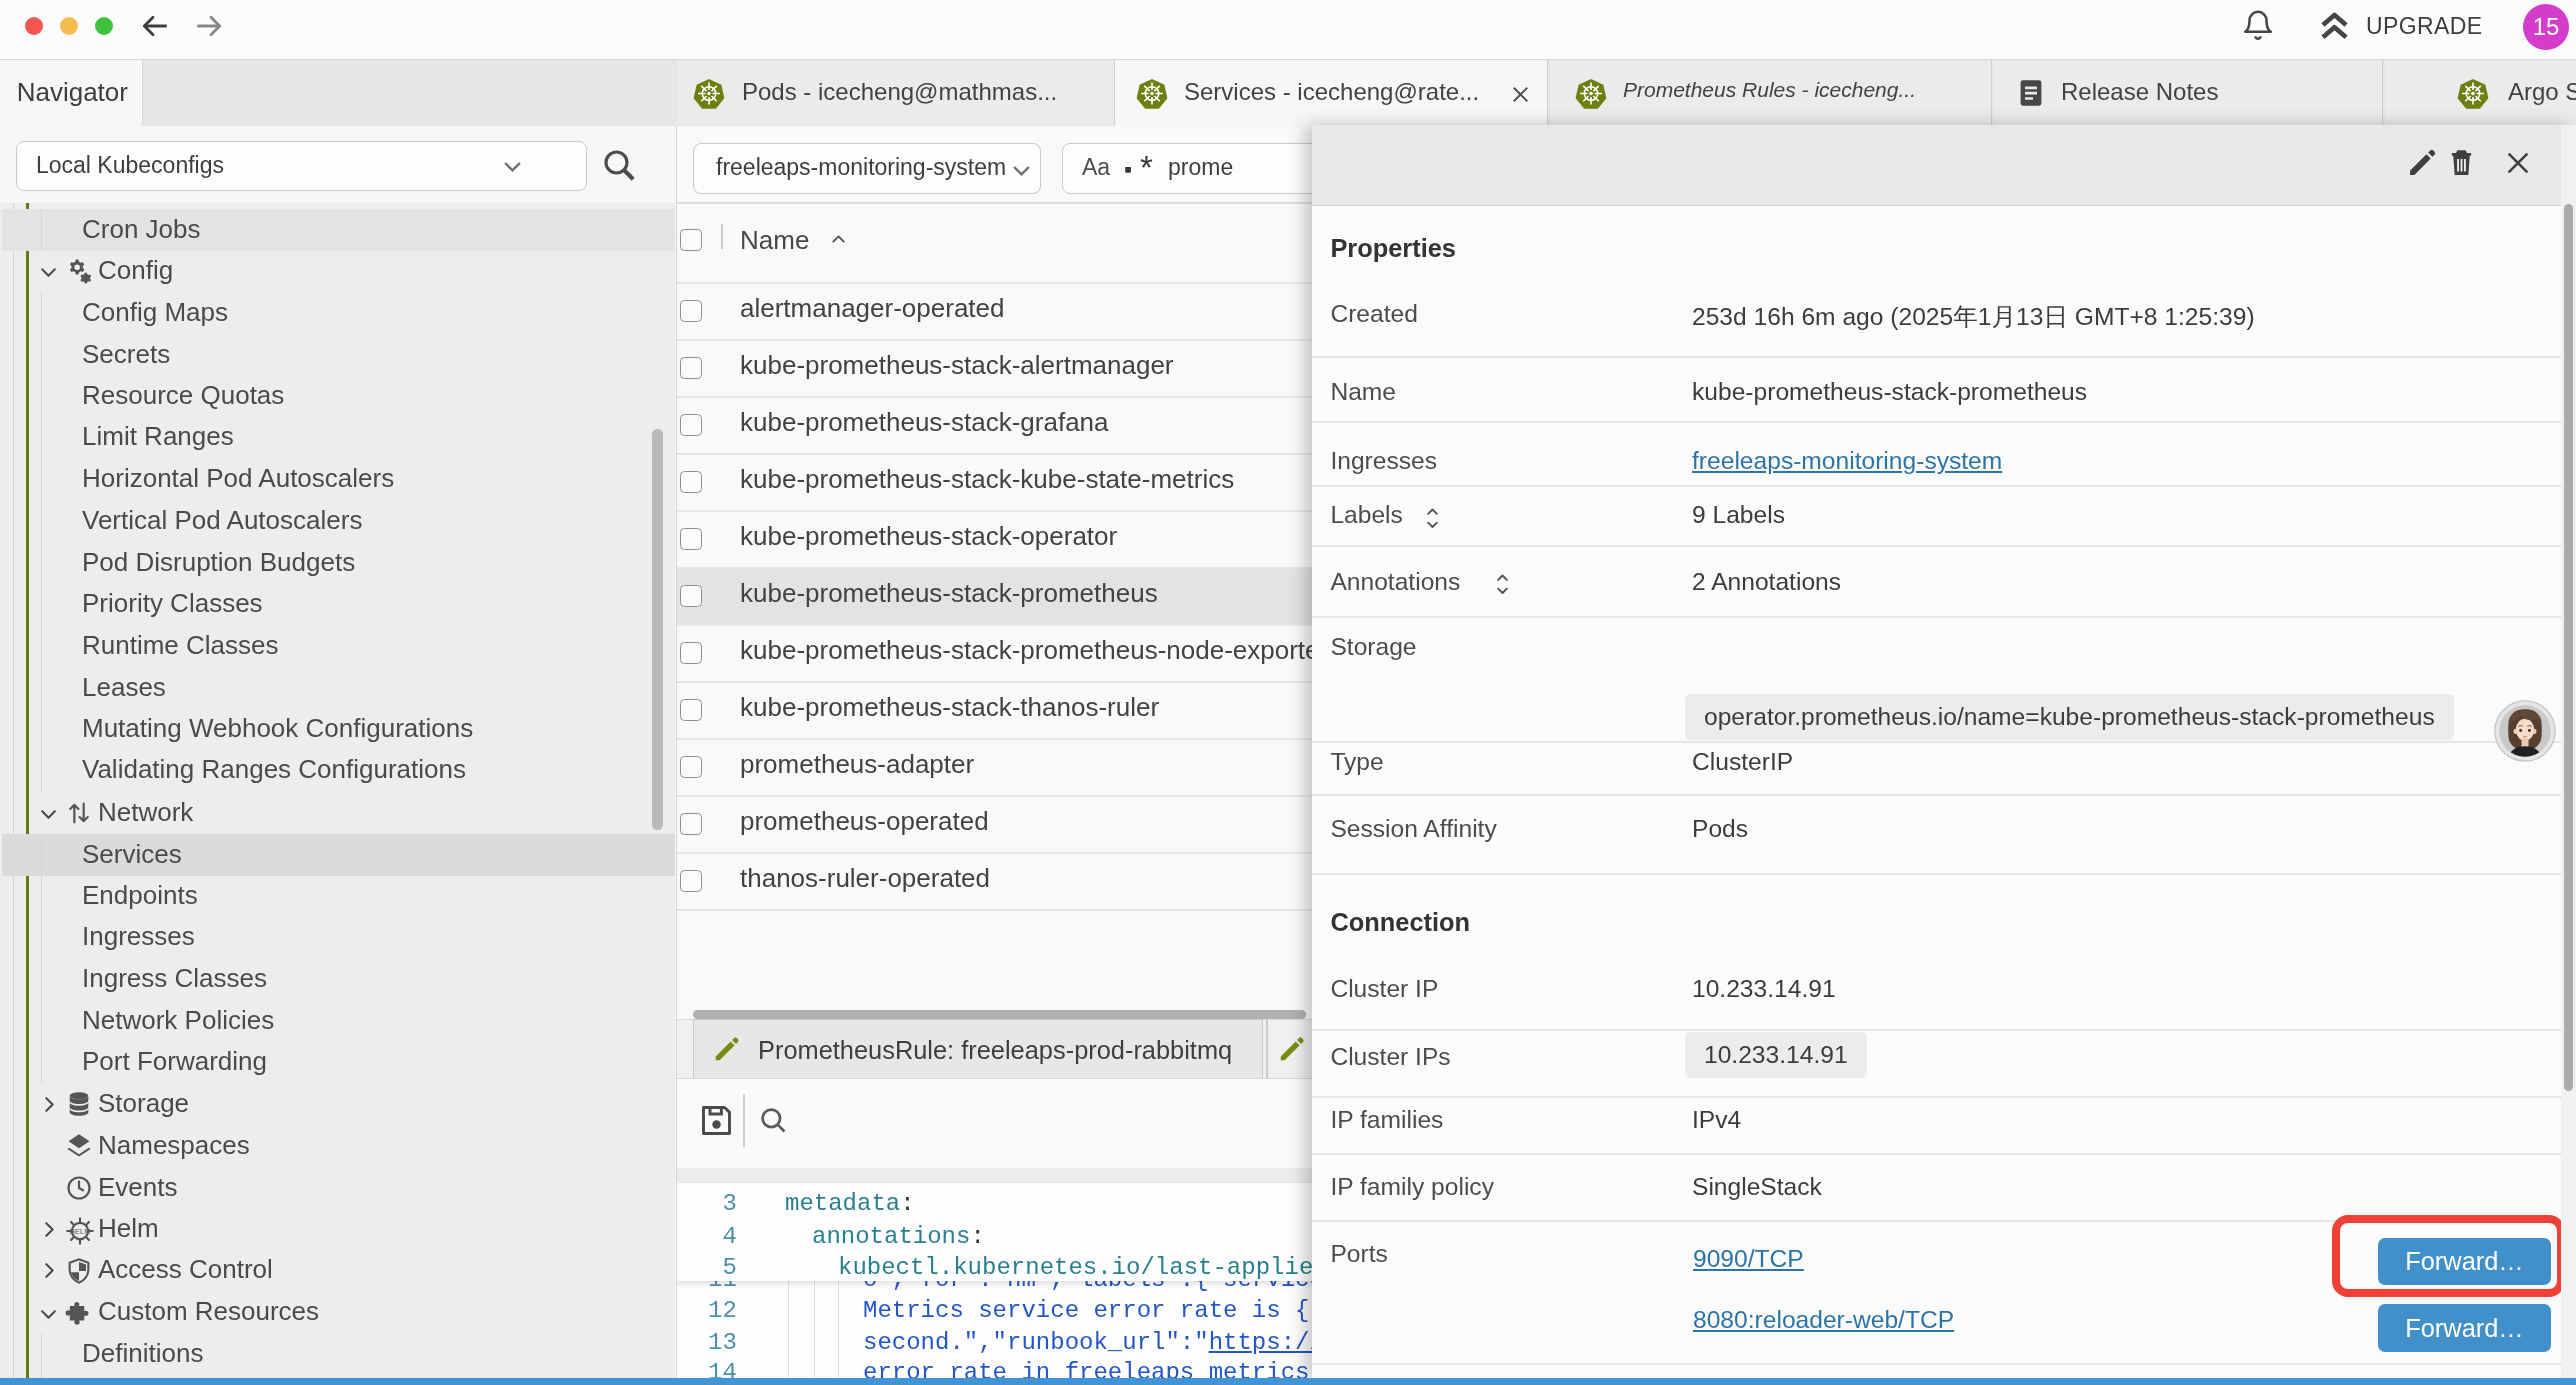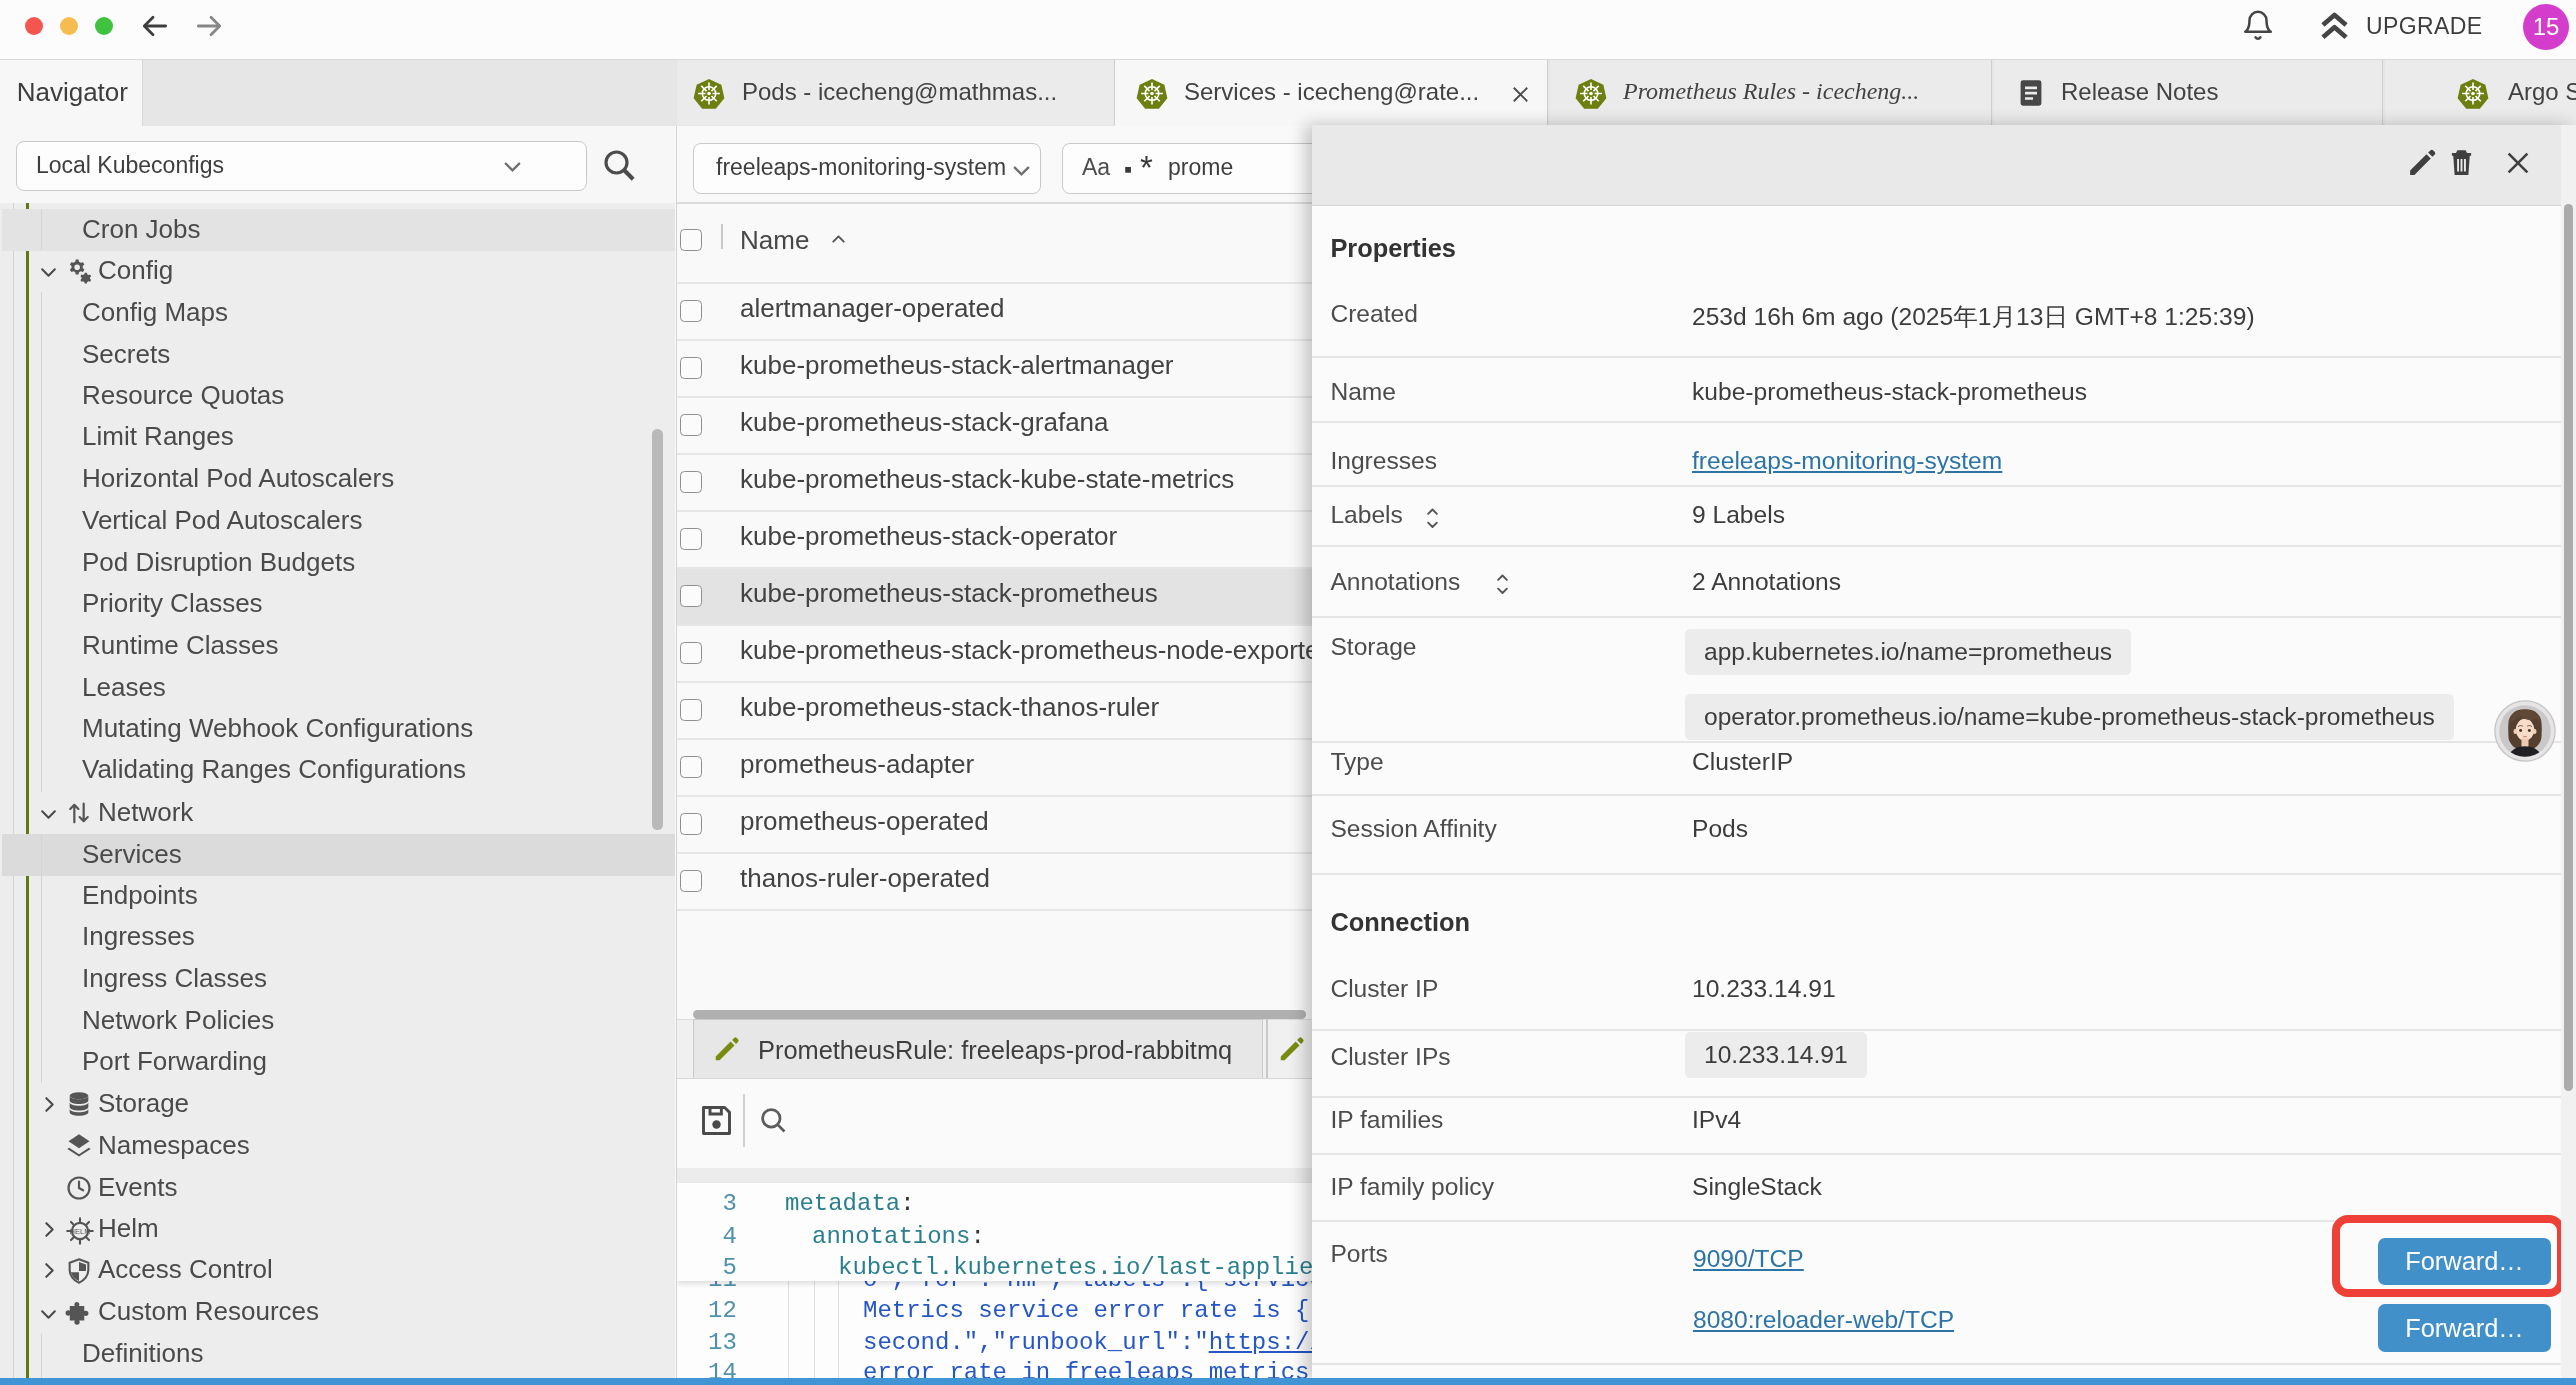--- a/index.html
+++ b/index.html
@@ -57,21 +57,21 @@
     </svg>
   <div class="abs" style="left:69px;top:18.4px;font-size:24px;color:#424242;">Services - icecheng@rate...</div>
   <svg class="abs" style="left:394px;top:23px;" width="23" height="23" viewBox="0 0 24 24" fill="none" stroke="#4a4a4a" stroke-width="2">
       <path d="M5 5l14 14M19 5L5 19"></path>
     </svg>
 </div>
 <div class="abs" style="left:1550px;top:60px;width:442px;height:65px;background:#ebebeb;border-right:1.8px solid #cfcfcf;overflow:hidden;">
   <svg class="abs" style="left:24.6px;top:17.5px" width="32" height="32" viewBox="0 0 36 36">
       <use href="#k8s"></use>
     </svg>
-  <div class="abs" style="left:73px;top:18.4px;font-size:24px;color:#424242;font-style:italic;font-family:Liberation Serif, serif;">Prometheus Rules - icecheng...</div>
+  <div class="abs" style="left:73px;top:18.4px;font-size:21px;color:#424242;font-style:italic;">Prometheus Rules - icecheng...</div>
 </div>
 <div class="abs" style="left:1994px;top:60px;width:389px;height:78px;background:#ebebeb;border-right:1.8px solid #cfcfcf;overflow:hidden;">
   <svg class="abs" style="left:21px;top:16.7px" width="32" height="32" viewBox="0 0 24 24" fill="#474747">
       <path d="M6 2.5h12a1.8 1.8 0 0 1 1.8 1.8v15.4a1.8 1.8 0 0 1-1.8 1.8H6a1.8 1.8 0 0 1-1.8-1.8V4.3A1.8 1.8 0 0 1 6 2.5zm1.5 4.6h9v2h-9zm0 4h9v2h-9zm0 4h6v2h-6z" fill-rule="evenodd"></path>
     </svg>
   <div class="abs" style="left:67px;top:18.4px;font-size:24px;color:#424242;">Release Notes</div>
 </div>
 <div class="abs" style="left:2385px;top:60px;width:191px;height:65px;background:#ebebeb;overflow:hidden;">
   <svg class="abs" style="left:72px;top:17.5px" width="32" height="32" viewBox="0 0 36 36">
       <use href="#k8s"></use>
@@ -313,21 +313,20 @@
 <div class="val" style="left:380px;top:376px;">9 Labels</div>
 <div class="sep" style="left:0;top:420px;width:1249px;"></div>
 <div class="lbl" style="left:18.4px;top:443px;">Annotations</div>
 <svg class="abs" style="left:180px;top:447px" width="21" height="24.6" viewBox="0 0 24 28" fill="none" stroke="#555" stroke-width="2.2" stroke-linecap="round" stroke-linejoin="round">
       <path d="M7 9l5-5 5 5"></path>
       <path d="M7 19l5 5 5-5"></path>
     </svg>
 <div class="val" style="left:380px;top:443px;">2 Annotations</div>
 <div class="sep" style="left:0;top:491px;width:1249px;"></div>
 <div class="lbl" style="left:18.4px;top:508px;">Storage</div>
-<div class="chip" style="left:373px;top:504px;">app.kubernetes.io/name=prometheus</div>
 <div class="chip" style="left:373px;top:569px;">operator.prometheus.io/name=kube-prometheus-stack-prometheus</div>
 <div class="sep" style="left:0;top:616px;width:1249px;"></div>
 <div class="lbl" style="left:18.4px;top:623px;">Type</div>
 <div class="val" style="left:380px;top:623px;">ClusterIP</div>
 <div class="sep" style="left:0;top:669px;width:1249px;"></div>
 <div class="lbl" style="left:18.4px;top:690px;">Session Affinity</div>
 <div class="val" style="left:380px;top:690px;">Pods</div>
 <div class="sep" style="left:0;top:748px;width:1249px;"></div>
 <div class="abs" style="left:18.4px;top:783px;font-size:25.4px;font-weight:bold;color:#333;">Connection</div>
 <div class="lbl" style="left:18.4px;top:850px;">Cluster IP</div>

